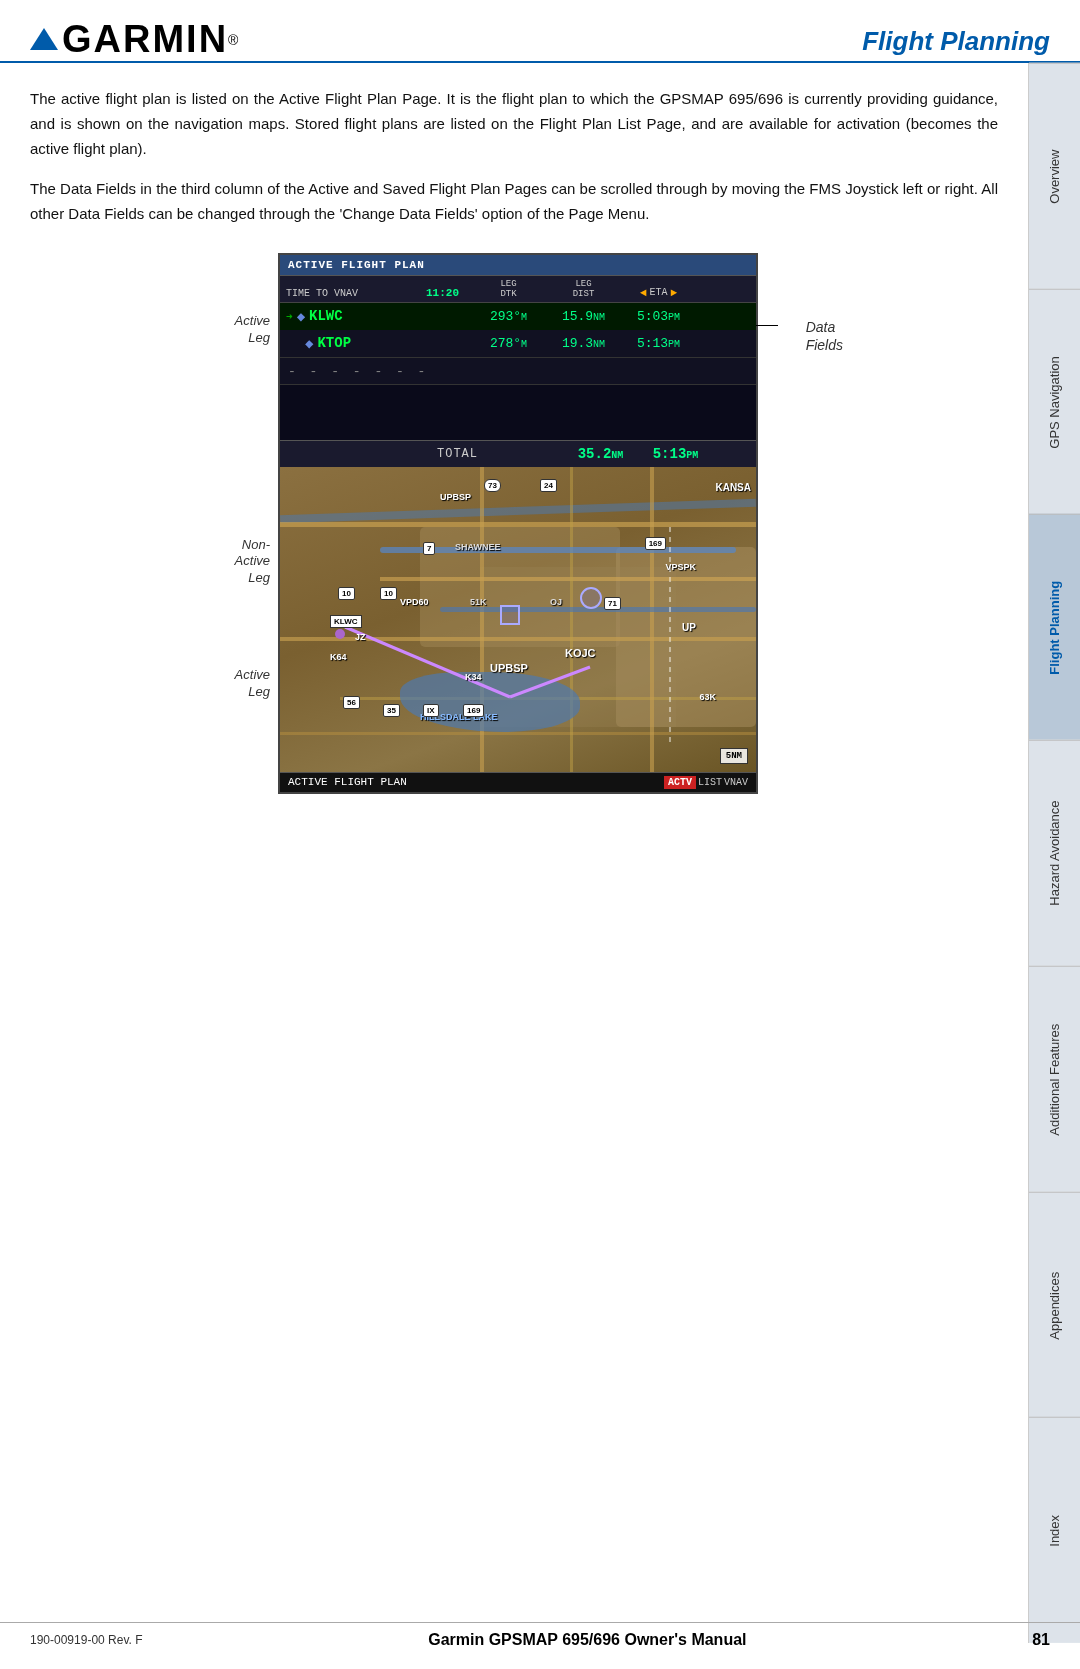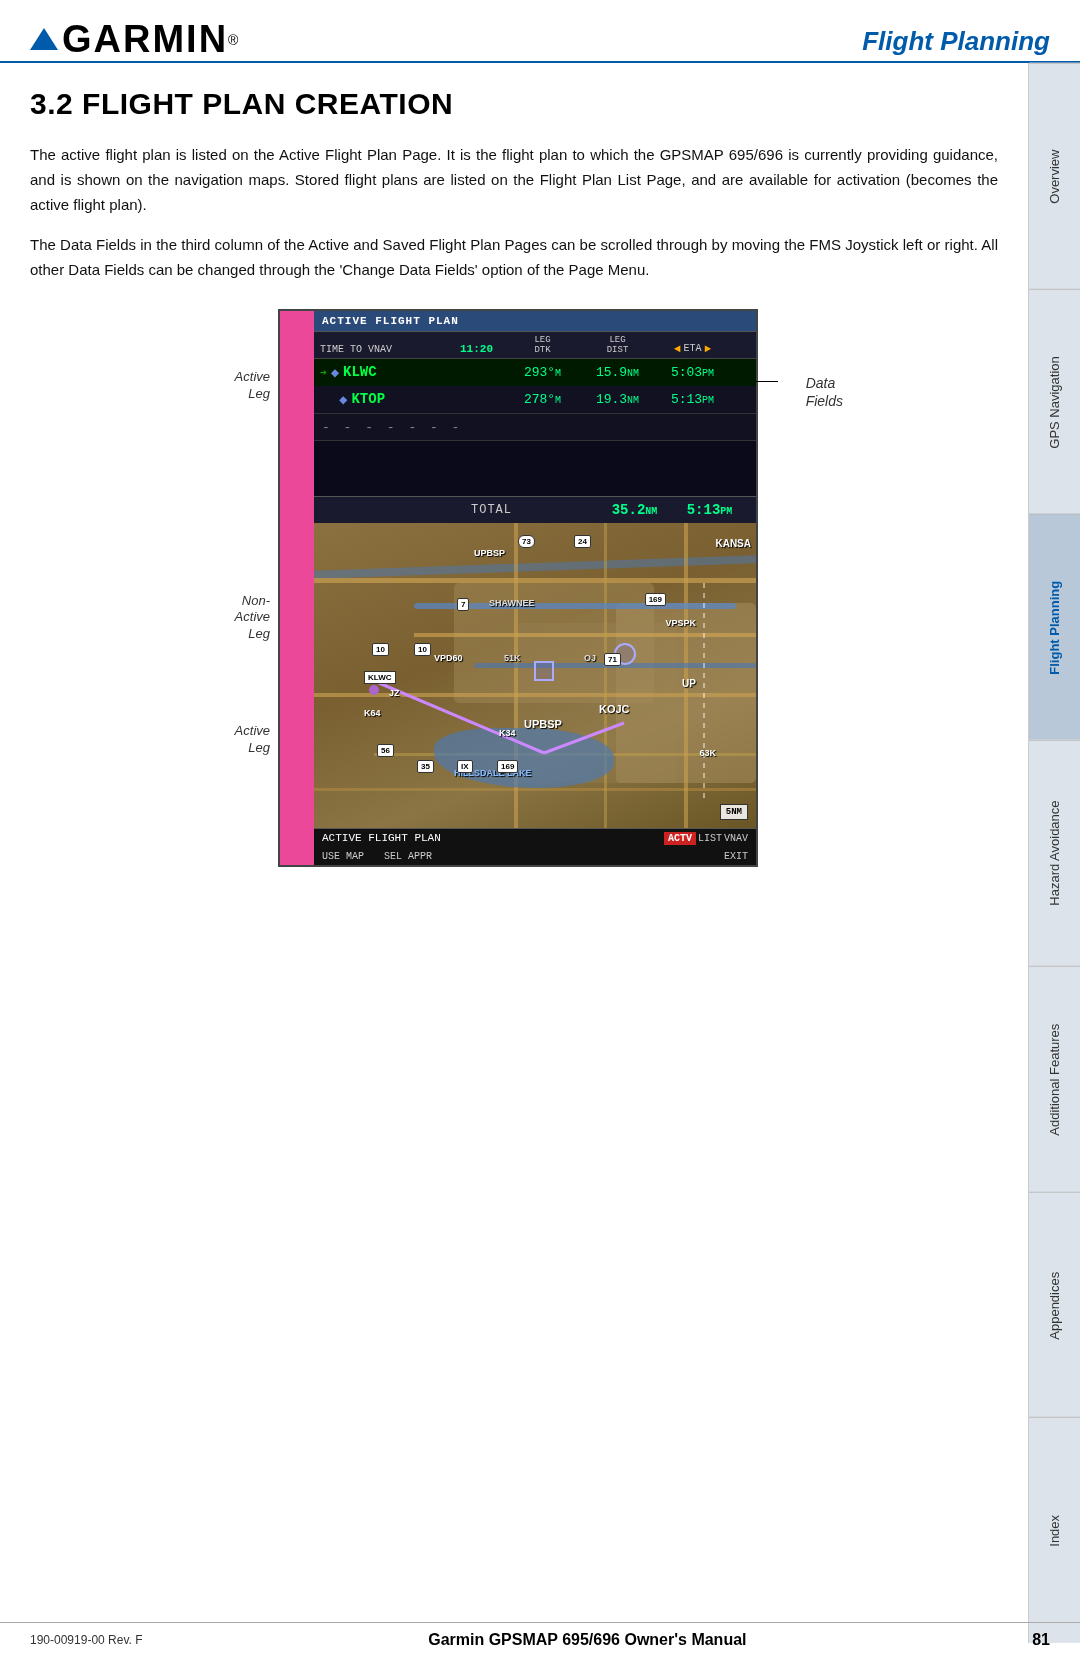--- a/index.html
+++ b/index.html
@@ -147,23 +147,22 @@
       font-style: italic;
       color: #333;
       text-align: right;
       line-height: 1.3;
     }
 
     
     .gps-screen {
       width: 480px;
       border: 2px solid #444;
-      background: #ec4899;
+      background: #4d7c0f;
       font-family: 'Courier New', monospace;
-      padding-left: 34px;
     }
 
     
     .fp-table-section {
       background: #1a1a2e;
       padding: 0;
     }
 
     .fp-header-row {
       background: #2a4a7a;
@@ -309,23 +308,20 @@
     <span class="garmin-text">GARMIN</span>
       <span class="garmin-reg">®</span>
   </div>
   <div class="header-title">Flight Planning</div>
 </div>
 
 <div class="main-content">
 
   <div class="content">
 
-    <h1 class="section-title">
-      <span>3.2</span>&nbsp;<span>FLIGHT PLAN CREATION</span>
-    </h1>
 
     <p class="body-text">The active flight plan is listed on the Active Flight Plan Page.  It is the flight plan to which the GPSMAP 695/696 is currently providing guidance, and is shown on the navigation maps.  Stored flight plans are listed on the Flight Plan List Page, and are available for activation (becomes the active flight plan).</p>
 
     <p class="body-text">
       <span>The Data Fields in the third column of the Active and Saved Flight Plan Pages can be scrolled through by moving the </span><span class="bold-inline">FMS</span><span> Joystick left or right.  All other Data Fields can be changed through the 'Change Data Fields' option of the Page Menu.</span>
     </p>
 
     <div class="device-container">
 
       <div class="device-labels-left" style="width:60px; padding-top:60px;">
@@ -463,46 +459,41 @@
             <div class="map-text" style="top:225px; right:40px;">63K</div>
             <div class="map-text" style="bottom:50px; left:140px; color:#88bbff; font-size:9px;">HILLSDALE LAKE</div>
 
             <div class="road-shield" style="top:12px; left:204px;border-radius:6px;">73</div>
             <div class="road-shield" style="top:12px; left:260px;">24</div>
             <div class="road-shield" style="top:70px; right:90px;">169</div>
             <div class="road-shield" style="top:130px; right:135px;">71</div>
             <div class="road-shield" style="top:120px; left:58px;">10</div>
             <div class="road-shield" style="top:120px; left:100px;">10</div>
             <div class="road-shield" style="top:75px; left:143px;">7</div>
-            <div class="road-shield" style="bottom:71px; left:63px;margin-top:40px;">56</div>
+            <div class="road-shield" style="bottom:63px; left:63px;margin-top:40px;">56</div>
             <div class="road-shield" style="bottom:55px; left:103px;">35</div>
             <div class="road-shield" style="bottom:55px; left:143px;">IX</div>
             <div class="road-shield" style="bottom:55px; left:183px;">169</div>
 
             <div class="scale-bar">5NM</div>
 
             <svg style="position:absolute; inset:0; width:100%; height:100%;">
               <line x1="390" y1="60" x2="390" y2="280" stroke="#fff" stroke-width="1.5" stroke-dasharray="5,5" opacity="0.6"></line>
             </svg>
           </div>
 
           <div class="gps-bottom-bar">
             <div class="bottom-row1">
               <span>ACTIVE FLIGHT PLAN</span>
               <div style="display:flex; gap:2px; align-items:center;">
                 <span class="actv-btn">ACTV</span>
                 <span class="btn-label">LIST</span>
                 <span class="btn-label">VNAV</span>
               </div>
             </div>
-            <div class="bottom-row2">
-              <span class="btn-label">USE MAP</span>
-              <span class="btn-label">SEL APPR</span>
-              <span class="btn-label" style="margin-left:auto;">EXIT</span>
-            </div>
           </div>
         </div>
 
         <div style="position:absolute; top:65px; right:-85px; font-style:italic; font-size:14px; color:#333; line-height:1.3;">
           <div>Data</div>
           <div>Fields</div>
         </div>
 
         <div style="position:absolute; top:72px; right:-20px; width:22px; height:1px; background:#000;"></div>
 

